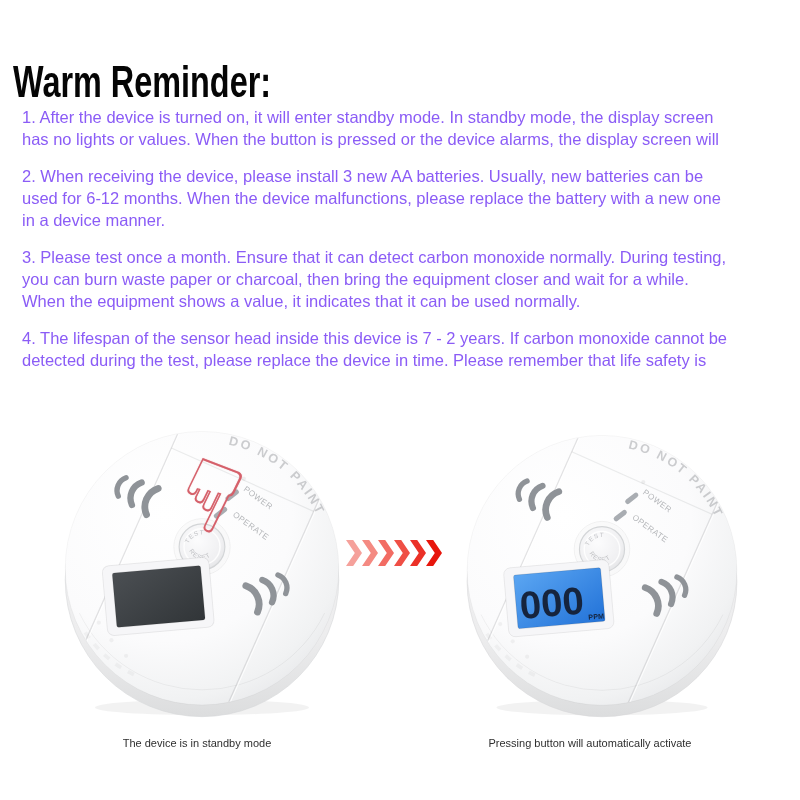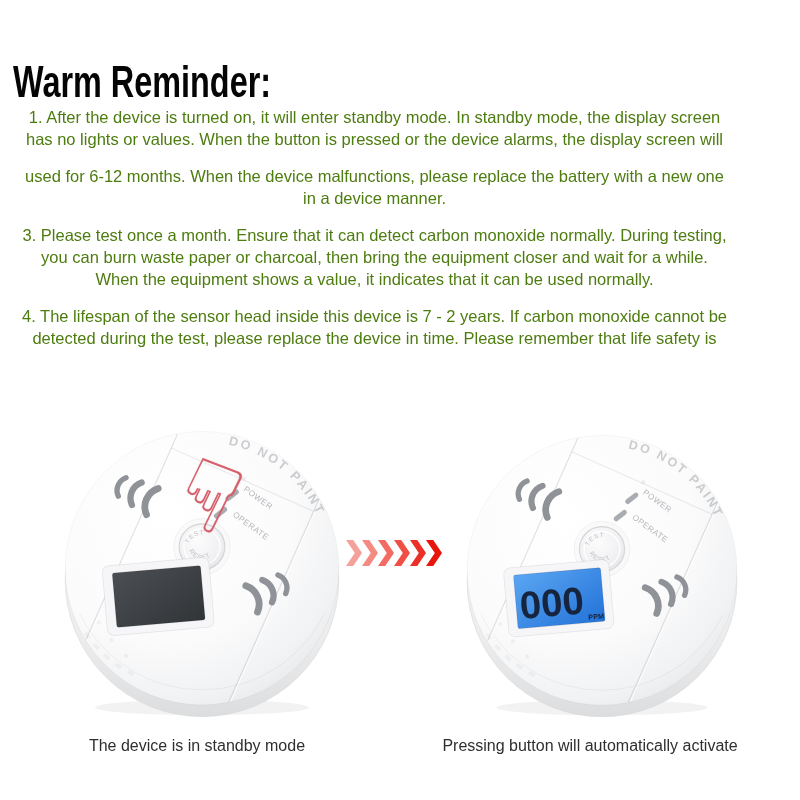--- a/index.html
+++ b/index.html
@@ -8,59 +8,60 @@
 
   .page-title{
     position:absolute;left:13px;top:56px;
     font-size:45px;font-weight:bold;color:#050505;
     transform:scaleX(0.72);transform-origin:0 0;
     white-space:nowrap;letter-spacing:0px;
   }
 
   .instructions{position:absolute;left:22px;top:106px;}
   .para{margin:0 0 15px 0;}
-  .line{font-size:16.5px;line-height:22px;color:#4d7c0f;white-space:nowrap;text-align:center;}
+  .line{font-size:16.5px;line-height:22px;color:#8b5cf6;white-space:nowrap;}
 
   .device{position:absolute;}
   .device-left{left:56px;top:430px;width:292px;height:292px;}
   .device-right{left:458px;top:434px;width:288px;height:288px;}
 
   .hand{
     position:absolute;left:174px;top:458px;width:100px;height:110px;
     font-size:94px;line-height:1;color:#d5606a;
     transform:rotate(26deg);z-index:5;
     font-family:"DejaVu Sans",sans-serif;
     text-shadow:0 0 1px rgba(213,96,106,.6);
   }
 
   .arrows{position:absolute;left:346px;top:540px;height:26px;display:flex;z-index:4;}
   .chev{width:16px;height:26px;clip-path:polygon(0 0,45% 0,100% 50%,45% 100%,0 100%,55% 50%);}
   .c1{background:#f5a19b;} .c2{background:#f48a82;} .c3{background:#f26c63;}
   .c4{background:#ef4f45;} .c5{background:#eb3127;} .c6{background:#e7160c;}
 
-  .caption{position:absolute;top:737px;font-size:16px;color:#2f2f2f;text-align:center;}
+  .caption{position:absolute;top:737px;font-size:11px;color:#2f2f2f;text-align:center;}
   .caption-left{left:57px;width:280px;}
   .caption-right{left:430px;width:320px;}
 
   .emb{fill:rgba(156,158,162,0.5);}
   svg text{font-family:"Liberation Sans",sans-serif;}
 </style>
 </head>
 <body>
 
 <div class="canvas">
 
   <div class="page-title">Warm Reminder:</div>
 
   <div class="instructions">
     <div class="para">
       <div class="line">1. After the device is turned on, it will enter standby mode. In standby mode, the display screen</div>
       <div class="line">has no lights or values. When the button is pressed or the device alarms, the display screen will</div>
     </div>
     <div class="para">
+      <div class="line">2. When receiving the device, please install 3 new AA batteries. Usually, new batteries can be</div>
       <div class="line">used for 6-12 months. When the device malfunctions, please replace the battery with a new one</div>
       <div class="line">in a device manner.</div>
     </div>
     <div class="para">
       <div class="line">3. Please test once a month. Ensure that it can detect carbon monoxide normally. During testing,</div>
       <div class="line">you can burn waste paper or charcoal, then bring the equipment closer and wait for a while.</div>
       <div class="line">When the equipment shows a value, it indicates that it can be used normally.</div>
     </div>
     <div class="para">
       <div class="line">4. The lifespan of the sensor head inside this device is 7 - 2 years. If carbon monoxide cannot be</div>

